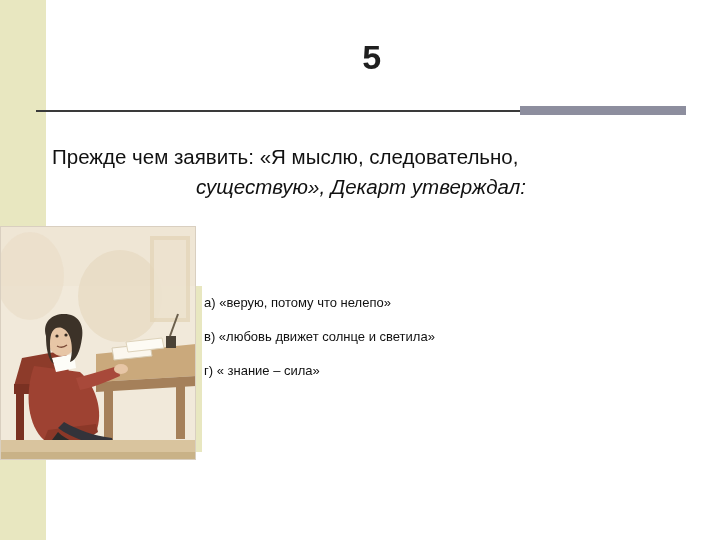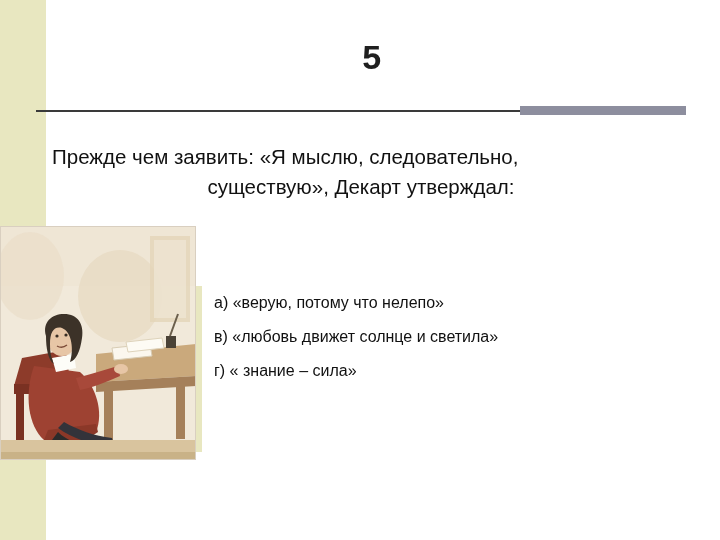--- a/index.html
+++ b/index.html
@@ -76,21 +76,21 @@
     left: 46px;
     top: 132px;
     width: 630px;
     text-align: center;
     font-size: 20.5px;
     line-height: 30px;
     color: #111111;
     margin-top: 10px;
   }
   .question .line1 { display: block; text-align: left; padding-left: 6px; }
-  .question .line2 { display: block; text-align: center; padding-left: 0; }
+  .question .line2 { display: block; text-align: center; padding-left: 0; font-style: italic; }
 
   
   .portrait {
     position: absolute;
     left: 0;
     top: 226px;
     width: 196px;
     height: 234px;
     background: #f3ece2;
     overflow: hidden;
@@ -111,22 +111,22 @@
   .answers-bar {
     position: absolute;
     left: 0px;
     top: 0px;
     width: 6px;
     height: 166px;
     background: #e8e7c0;
   }
   .answer {
     position: relative;
-    margin-left: 18px;
-    font-size: 16px;
+    margin-left: 8px;
+    font-size: 13px;
     line-height: 34px;
     color: #111111;
     white-space: nowrap;
   }
 </style>
 </head>
 <body>
 
 <div class="slide">
 

